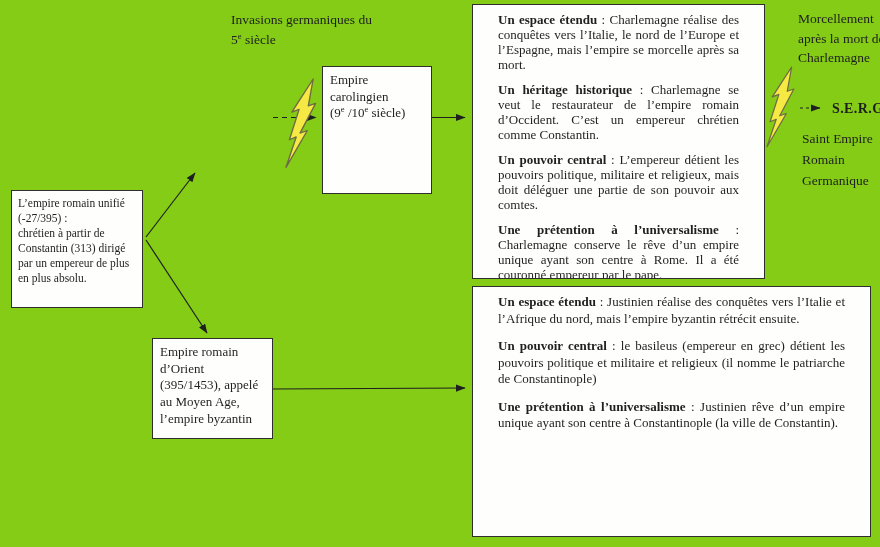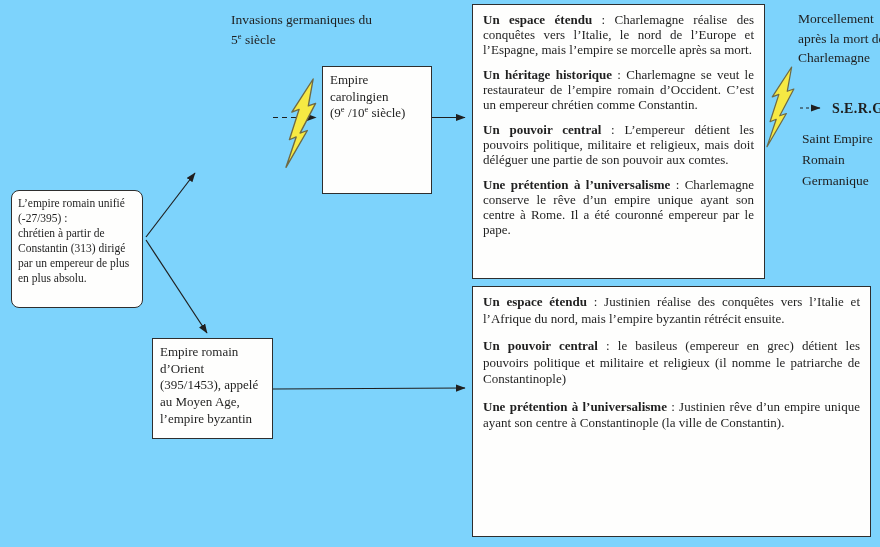--- a/index.html
+++ b/index.html
@@ -1,41 +1,41 @@
 <!DOCTYPE html>
 <html><head>
 <meta charset="utf-8">
 <style>
   html,body{margin:0;padding:0;background:#fdfdfb;}
   .stage{
     position:relative;width:880px;height:547px;overflow:hidden;
     font-family:"Liberation Serif","DejaVu Serif",serif;
-    color:#1f1f1f;background:#7dd3fc;
+    color:#1f1f1f;background:#84cc16;
   }
   .overlay{position:absolute;left:0;top:0;width:880px;height:547px;pointer-events:none;}
   .conn{stroke:#1f1f1f;stroke-width:1.2;fill:none;}
   .dash{stroke-dasharray:5 4;}
   .dash2{stroke-dasharray:3 3;}
   .bolt{stroke:#6e6a45;stroke-width:1.4;stroke-linejoin:round;}
   .box{
     position:absolute;box-sizing:border-box;border:1px solid #2e2e2e;
     background:#fefefd;padding:5px 7px;font-size:13px;line-height:1.28;
   }
   .panel{
     position:absolute;box-sizing:border-box;border:1.5px solid #2e2e2e;
-    background:#fefefd;padding:7px 10px;font-size:13px;text-align:justify;
+    background:#fefefd;padding:7px 25px;font-size:13px;text-align:justify;
     overflow:hidden;
   }
   .panel p{margin:0 0 11px 0;}
   .panel.ch p{line-height:15px;margin-bottom:10px;}
   .panel.ju p{line-height:16.5px;margin-bottom:11px;}
   .panel p:last-child{margin-bottom:0;}
   .panel b{font-weight:bold;}
   .label{position:absolute;box-sizing:border-box;font-size:13.5px;line-height:1.45;}
-  .unified{font-size:11.5px;line-height:1.3;padding:5px 6px;border-radius:8px;}
+  .unified{font-size:11.5px;line-height:1.3;padding:5px 6px;}
   sup{font-size:8.5px;line-height:0;}
   .serg{font-weight:bold;font-size:14px;letter-spacing:0.4px;text-align:center;}
 </style>
 </head>
 <body>
 
 <div class="stage">
 
   <svg class="overlay" width="880" height="547" viewBox="0 0 880 547">
     <defs>

